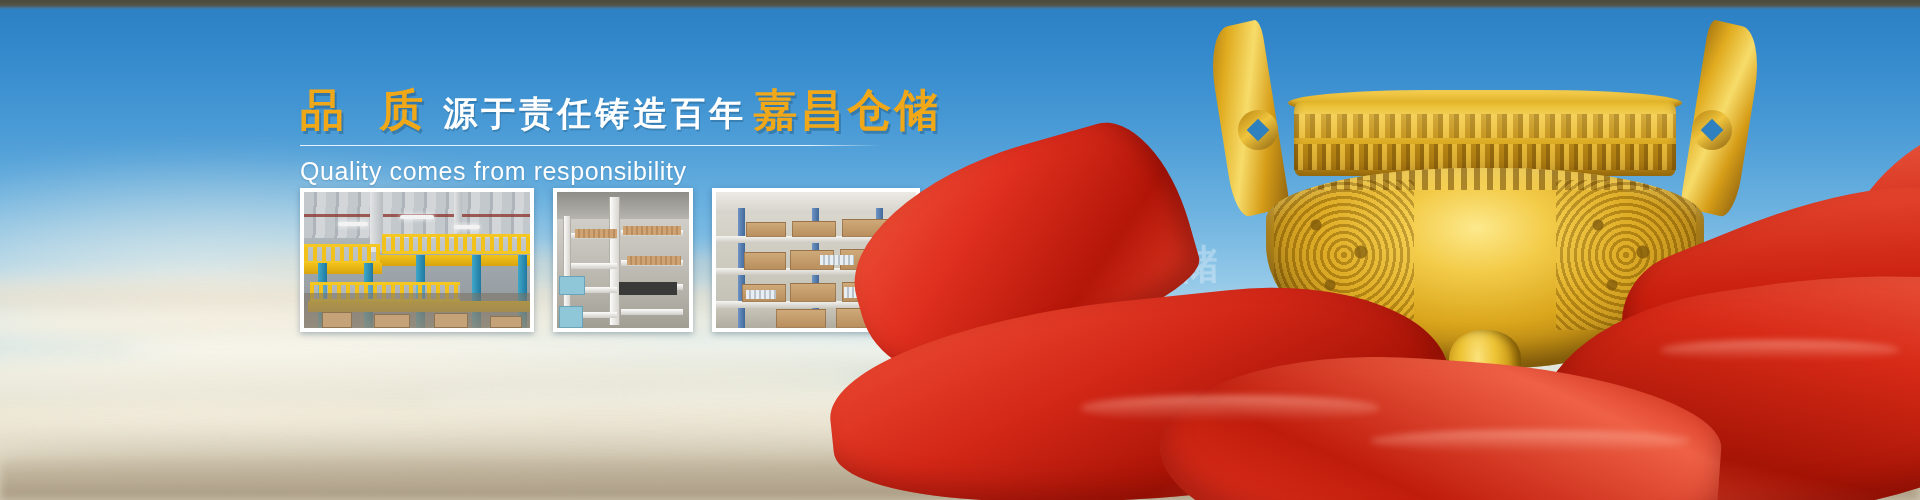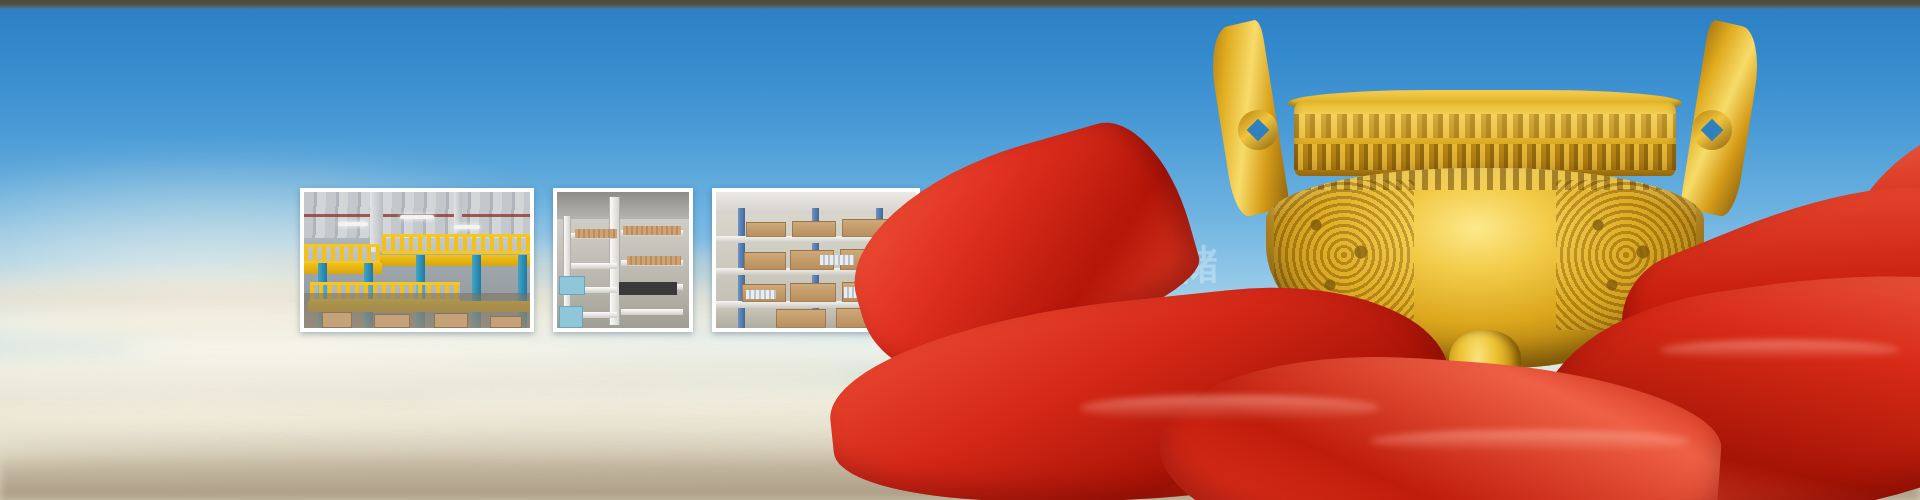--- a/index.html
+++ b/index.html
@@ -330,20 +330,29 @@
   <div class="cloud c3"></div>
   <div class="cloud c4"></div>
   <div class="cloud c10"></div>
   <div class="cloud c5"></div>
   <div class="cloud c6"></div>
   <div class="cloud c7"></div>
   <div class="ground"></div>
 
   <div class="watermark">嘉昌仓储</div>
 
+  <div class="headline-wrap">
+    <div class="headline">
+      <span class="hl-gold">品 质</span>
+      <span class="hl-white">源于责任铸造百年</span>
+      <span class="hl-brand">嘉昌仓储</span>
+    </div>
+    <div class="divider"></div>
+    <div class="subtitle">Quality comes from responsibility</div>
+  </div>
 
   <div class="photos">
 
     <div class="photo p1">
       <div class="inner">
         <div class="ph1">
           <div class="roof"></div>
           <div class="beamR"></div>
           <div class="col" style="left:66px;"></div>
           <div class="col" style="left:150px;width:8px;height:30%;"></div>

